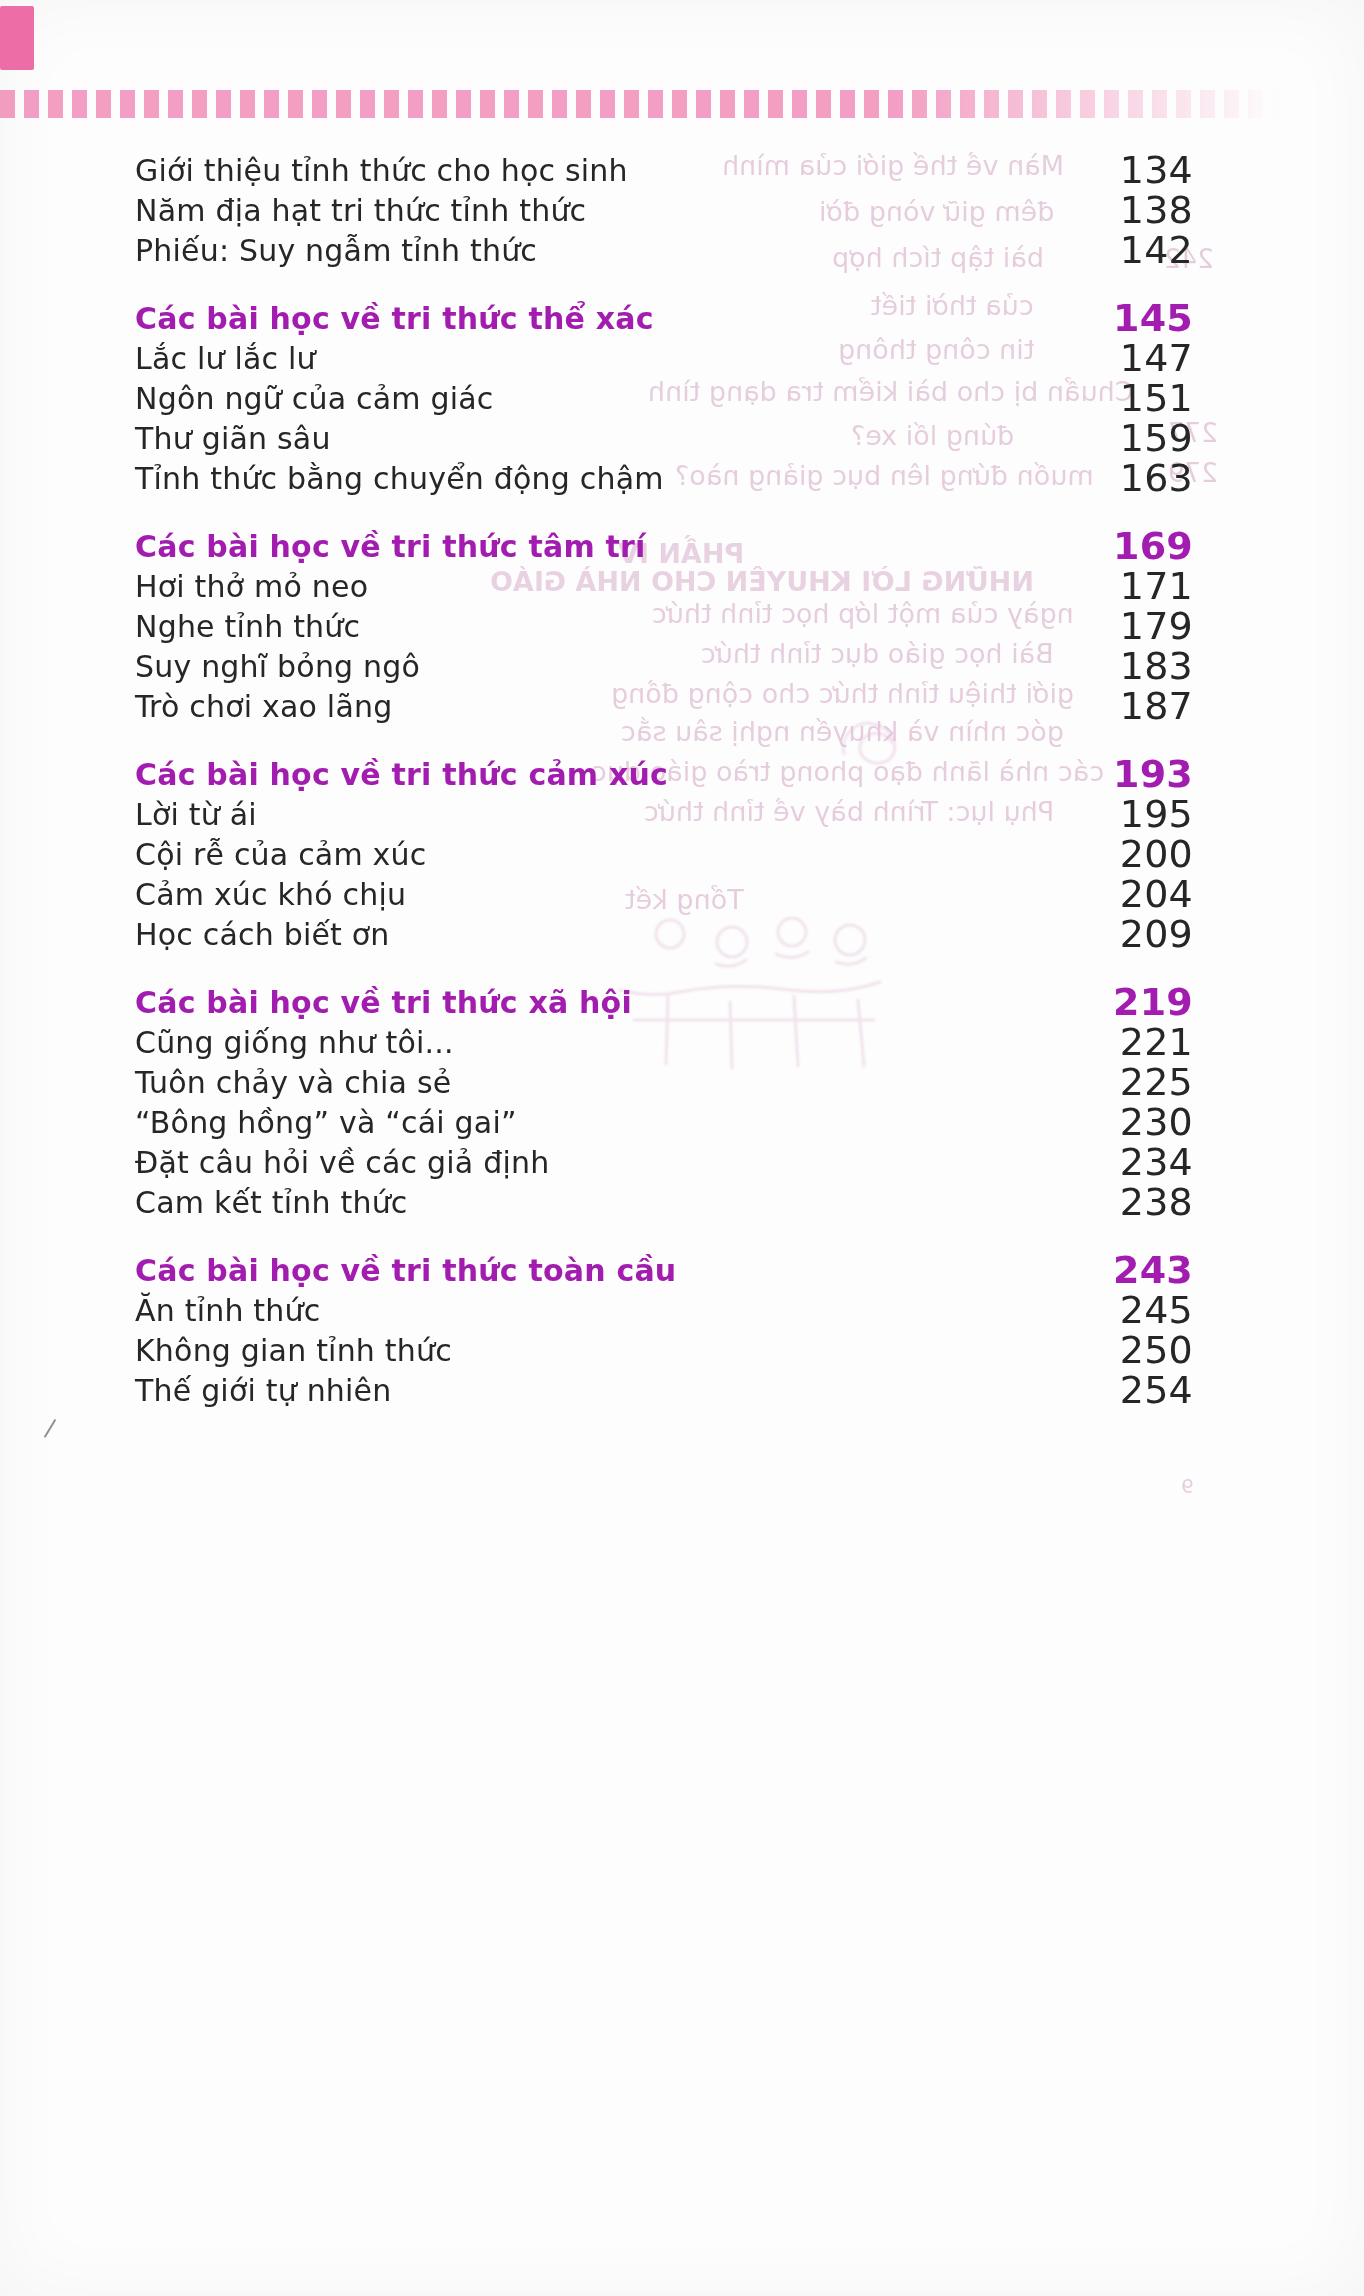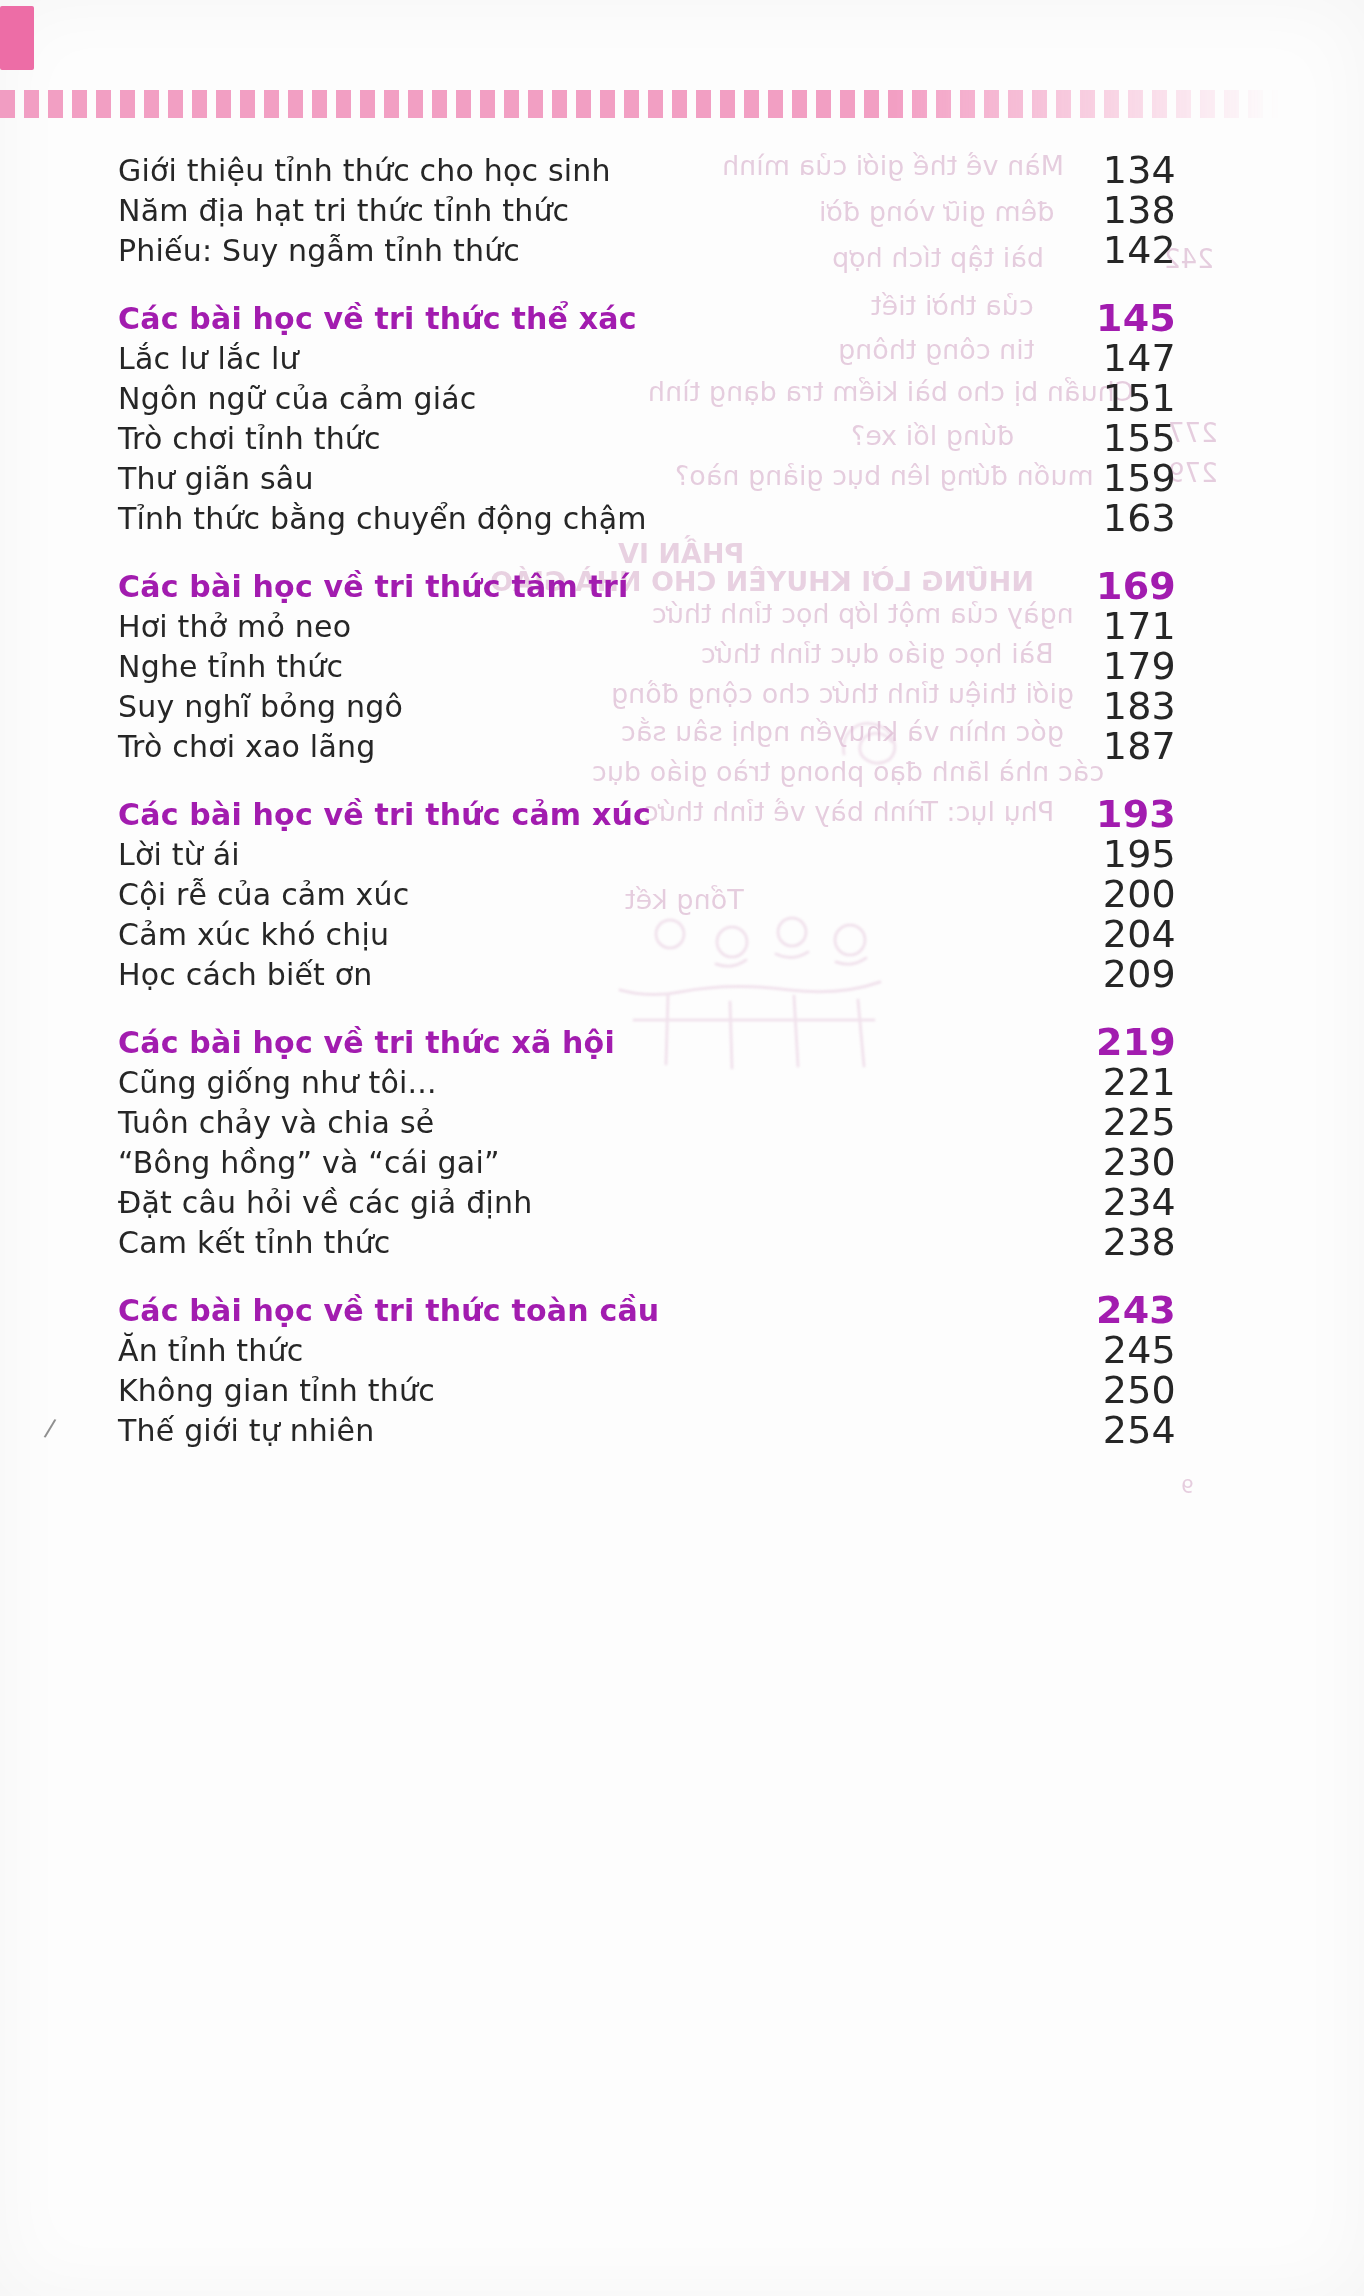--- a/index.html
+++ b/index.html
@@ -26,21 +26,21 @@
   
   .ornament-row {
     position:absolute; left:0; top:90px; height:28px; width:1280px;
     background: repeating-linear-gradient(90deg, var(--accent) 0 15px, transparent 15px 24px);
     opacity:.6;
     -webkit-mask-image: linear-gradient(90deg, #000 70%, rgba(0,0,0,0) 100%);
             mask-image: linear-gradient(90deg, #000 70%, rgba(0,0,0,0) 100%);
   }
   
   .toc {
-    position:absolute; left:118px; top:150px; width:1058px;
+    position:absolute; left:135px; top:150px; width:1058px;
     color:var(--ink);
   }
   .row {
     display:flex; justify-content:space-between; align-items:center;
     height:40px; font-size:30px; white-space:nowrap;
     letter-spacing:.2px;
   }
   .row .title { white-space:nowrap; }
   .row .pageno { font-size:38px; }
   .row.header { font-weight:bold; margin-top:28px; color:#a21caf; }
@@ -136,24 +136,20 @@
       </div>
       <div class="row">
         <span class="title">Lắc lư lắc lư</span>
         <span class="pageno">147</span>
       </div>
       <div class="row">
         <span class="title">Ngôn ngữ của cảm giác</span>
         <span class="pageno">151</span>
       </div>
       <div class="row">
-        <span class="title">Trò chơi tỉnh thức</span>
-        <span class="pageno">155</span>
-      </div>
-      <div class="row">
         <span class="title">Thư giãn sâu</span>
         <span class="pageno">159</span>
       </div>
       <div class="row">
         <span class="title">Tỉnh thức bằng chuyển động chậm</span>
         <span class="pageno">163</span>
       </div>
       <div class="row header">
         <span class="title">Các bài học về tri thức tâm trí</span>
         <span class="pageno">169</span>

